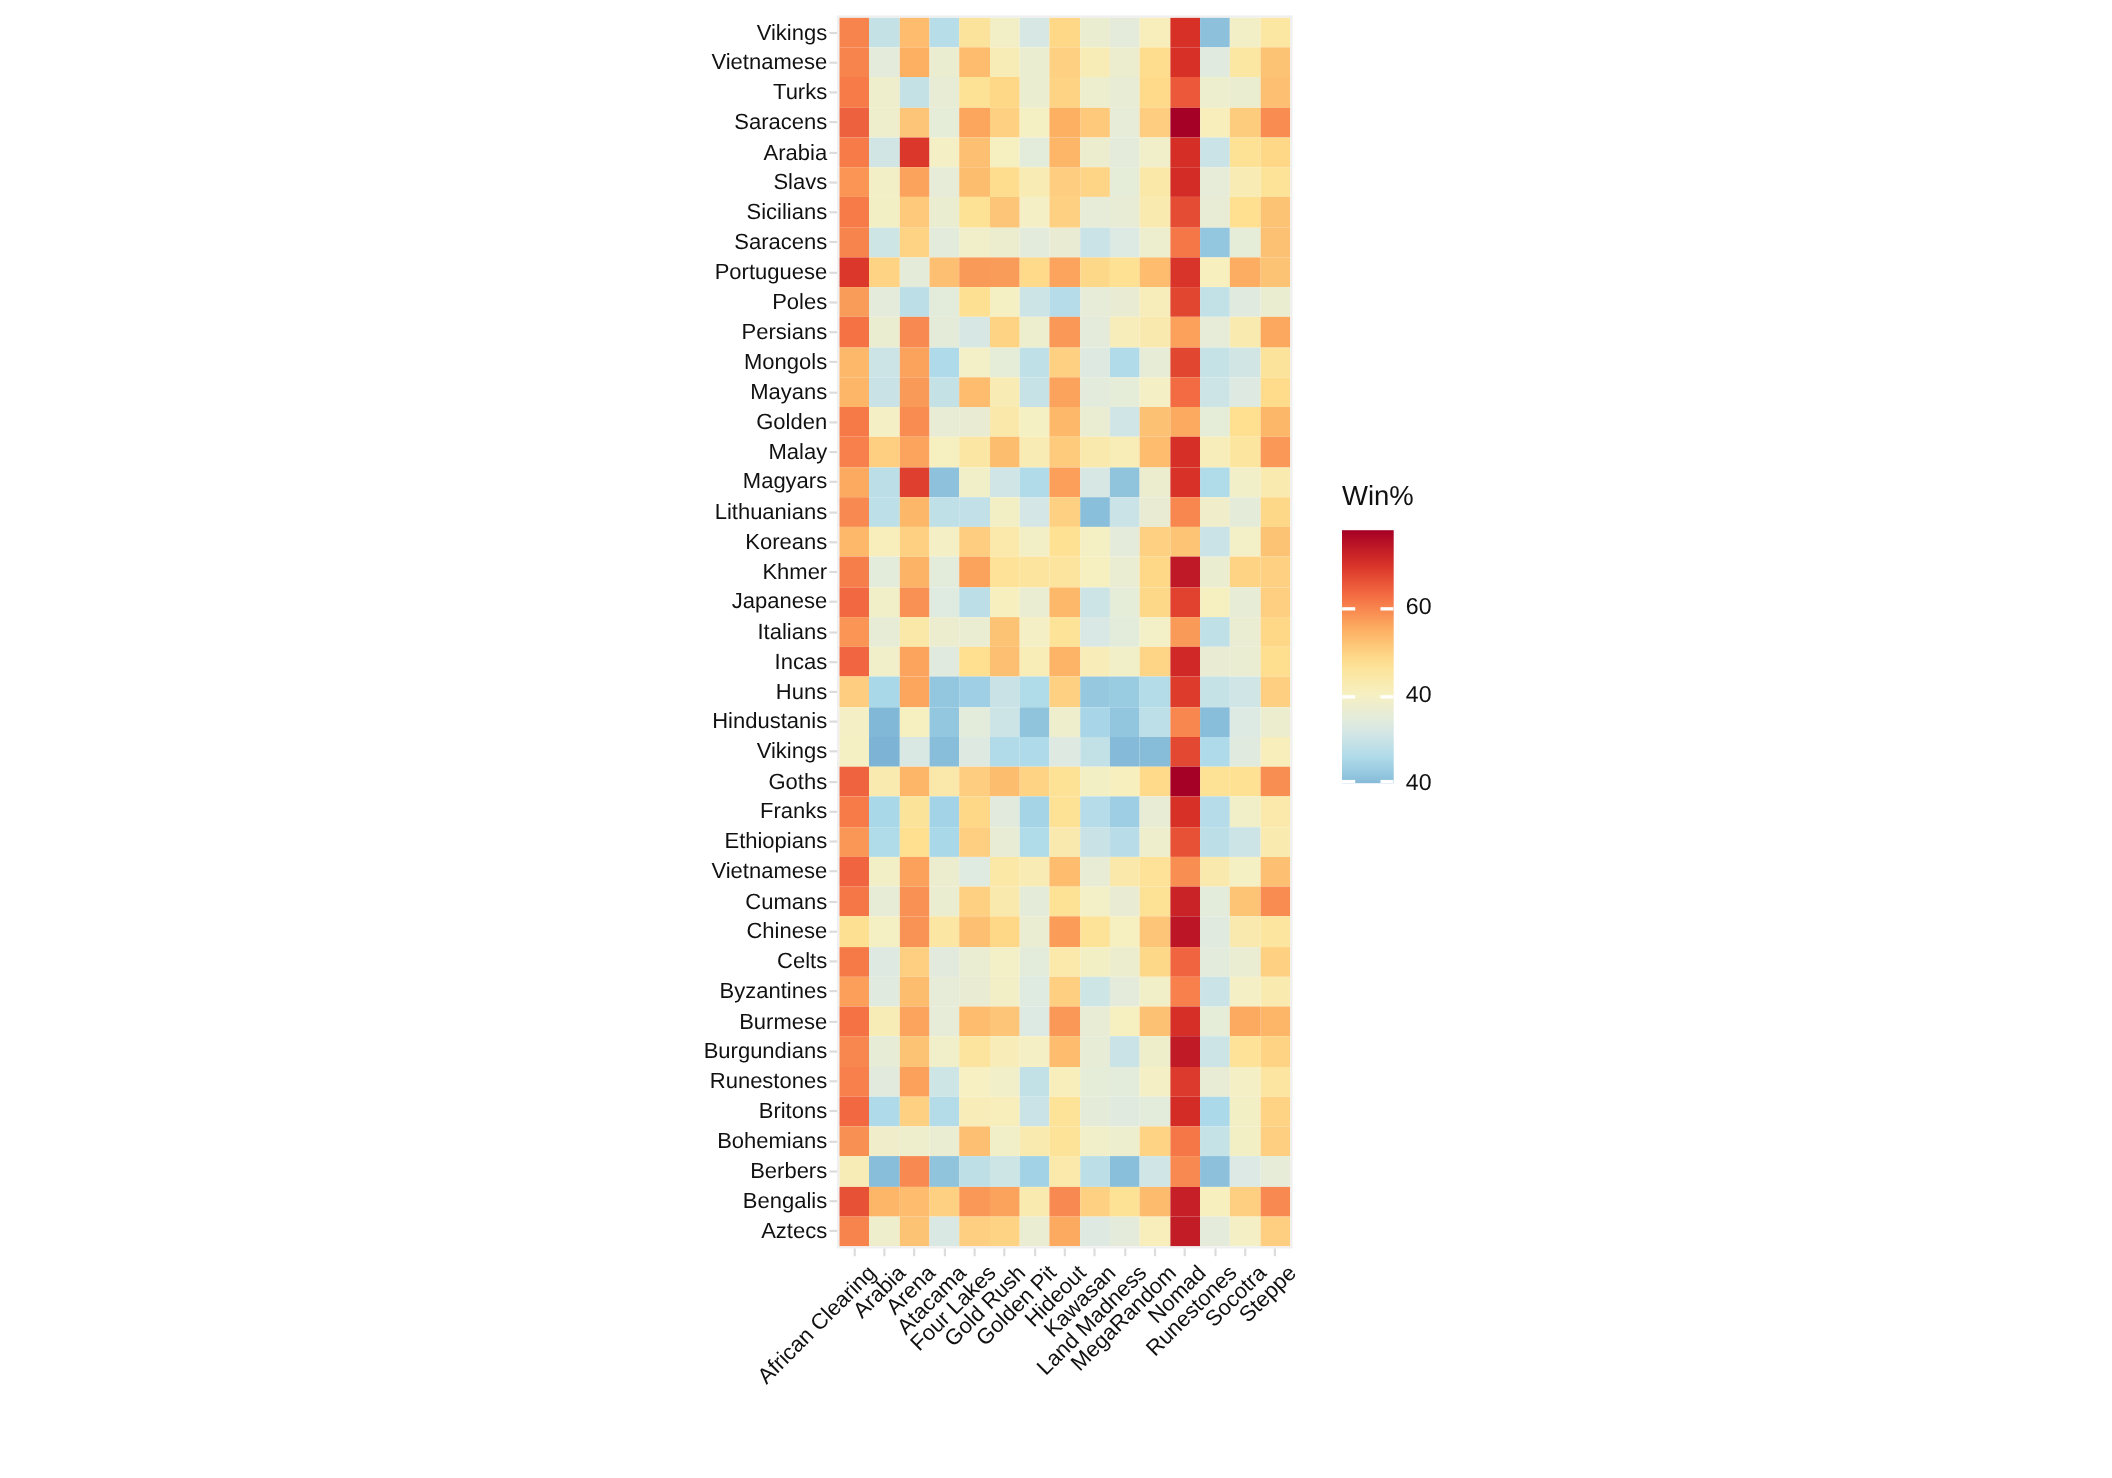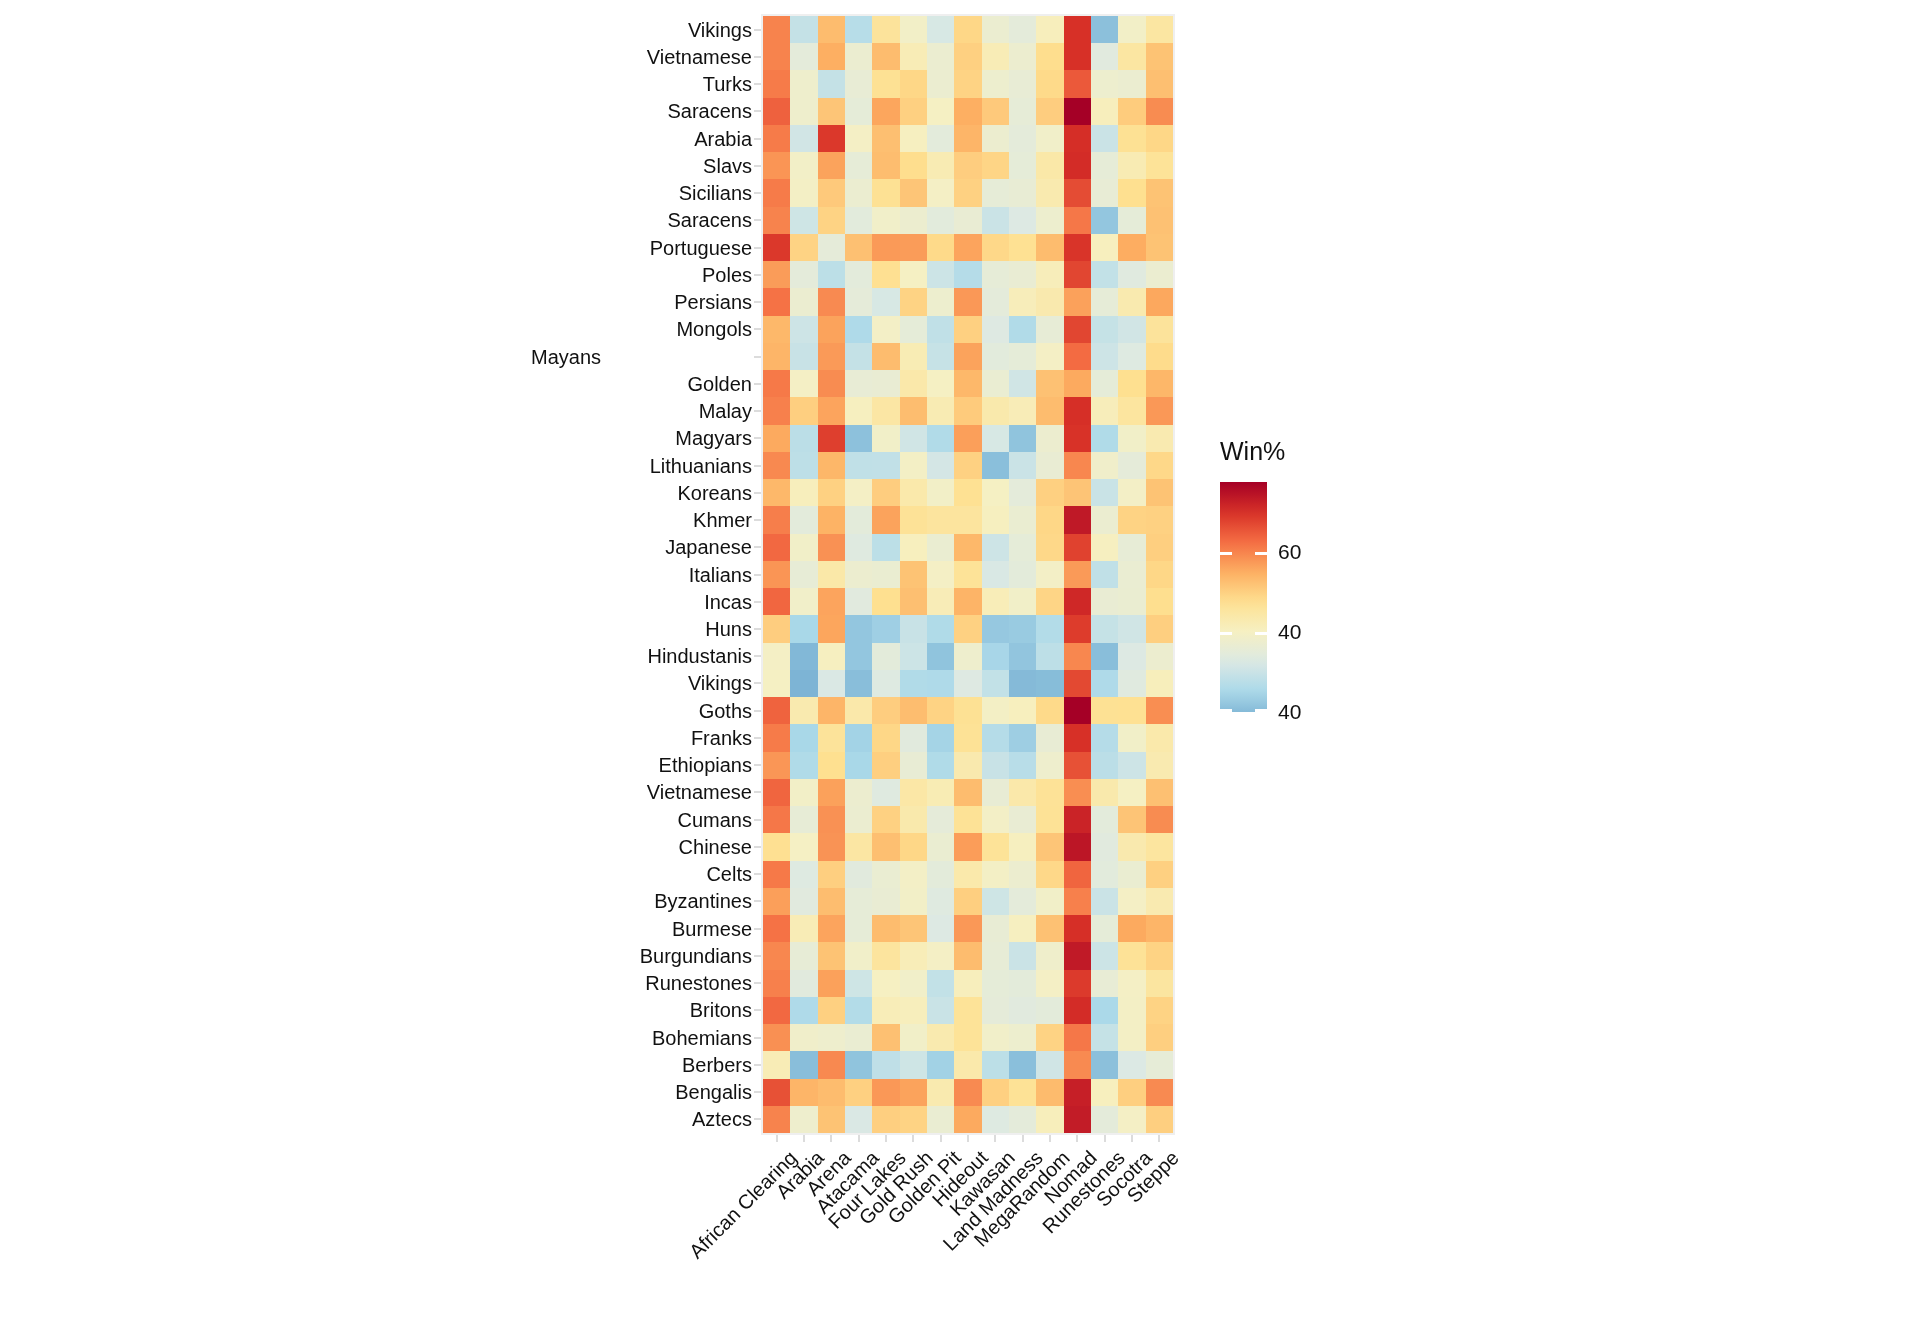--- a/index.html
+++ b/index.html
@@ -682,21 +682,21 @@
       <div class="ylab" style="top: 70.1098px;">Turks</div>
       <div class="ylab" style="top: 97.3537px;">Saracens</div>
       <div class="ylab" style="top: 124.598px;">Arabia</div>
       <div class="ylab" style="top: 151.841px;">Slavs</div>
       <div class="ylab" style="top: 179.085px;">Sicilians</div>
       <div class="ylab" style="top: 206.329px;">Saracens</div>
       <div class="ylab" style="top: 233.573px;">Portuguese</div>
       <div class="ylab" style="top: 260.817px;">Poles</div>
       <div class="ylab" style="top: 288.061px;">Persians</div>
       <div class="ylab" style="top: 315.305px;">Mongols</div>
-      <div class="ylab" style="top: 342.549px; text-align: center;">Mayans</div>
+      <div class="ylab" style="top: 342.549px;">Mayans</div>
       <div class="ylab" style="top: 369.793px;">Golden</div>
       <div class="ylab" style="top: 397.037px;">Malay</div>
       <div class="ylab" style="top: 424.28px;">Magyars</div>
       <div class="ylab" style="top: 451.524px;">Lithuanians</div>
       <div class="ylab" style="top: 478.768px;">Koreans</div>
       <div class="ylab" style="top: 506.012px;">Khmer</div>
       <div class="ylab" style="top: 533.256px;">Japanese</div>
       <div class="ylab" style="top: 560.5px;">Italians</div>
       <div class="ylab" style="top: 587.744px;">Incas</div>
       <div class="ylab" style="top: 614.988px;">Huns</div>

